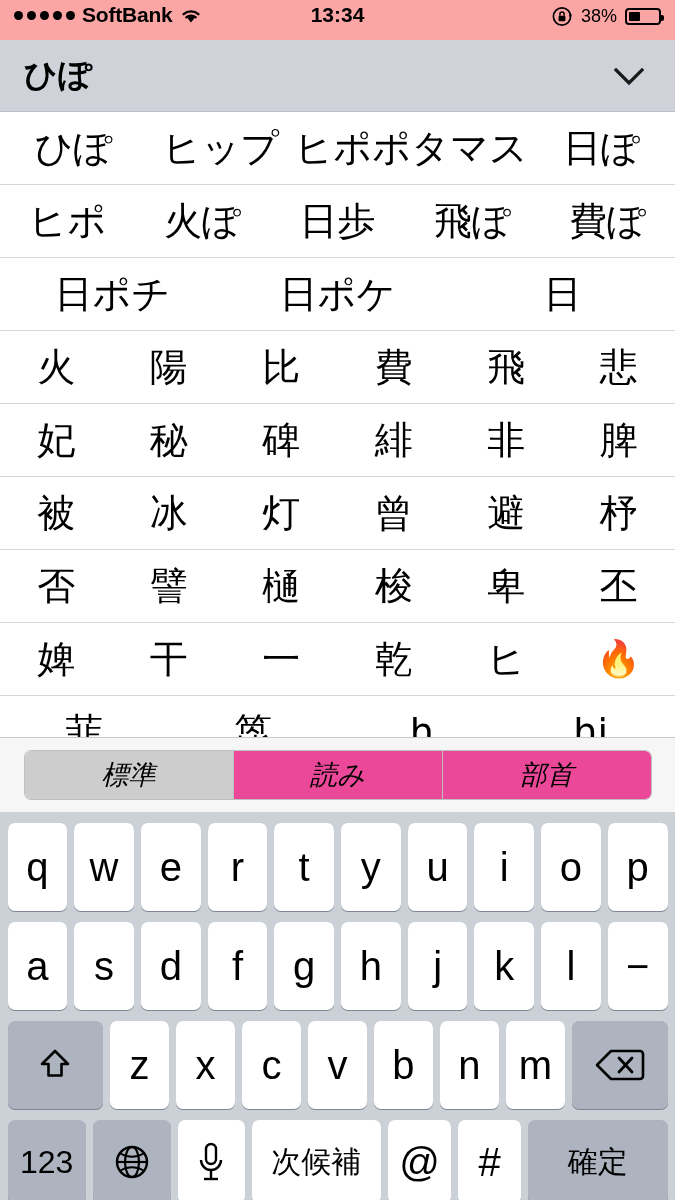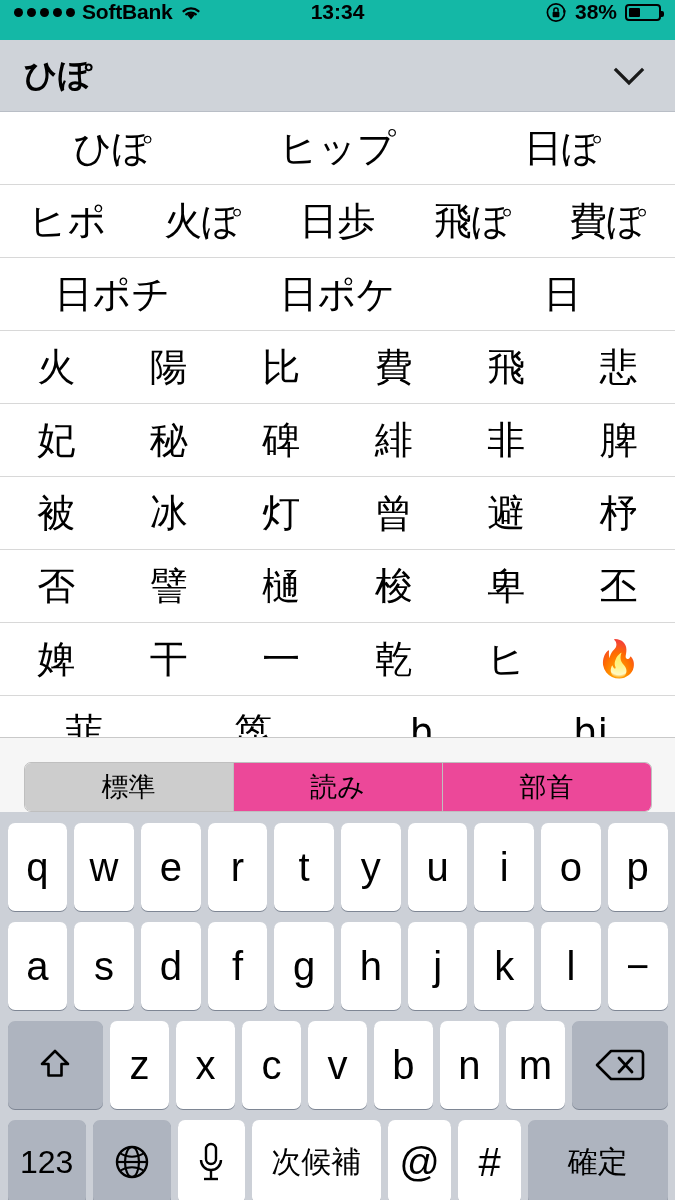--- a/index.html
+++ b/index.html
@@ -7,40 +7,40 @@
     width:675px; height:1200px;
     background:#ffffff;
     font-family:"Liberation Sans","DejaVu Sans",sans-serif;
     overflow:hidden;
   }
   #phone { position:relative; width:675px; height:1200px; background:#ffffff; }
 
   
   .statusbar {
     height:40px; width:100%;
-    display:flex; align-items:flex-start;
-    background:#14b8a6; color:#000;
-    padding:0 14px;
+    display:flex; align-items:flex-end;
+    background:#fca5a5; color:#000;
+    padding:13px 14px;
     position:relative;
   }
   .sb-left { display:flex; align-items:center; gap:7px; }
   .dots { display:flex; gap:4px; align-items:center; }
   .dot { width:9px; height:9px; border-radius:50%; background:#000; display:block; }
   .carrier { font-size:21px; font-weight:600; letter-spacing:-0.2px; }
   .wifi { width:22px; height:17px; position:relative; display:inline-block; }
   .wifi svg { display:block; }
   .sb-center {
     position:absolute; left:0; right:0; text-align:center;
     font-size:21px; font-weight:700; letter-spacing:0px; pointer-events:none;
   }
   .sb-right {
     margin-left:auto; display:flex; align-items:center; gap:8px; z-index:2;
   }
   .rotlock { width:21px; height:21px; }
-  .batt-pct { font-size:21px; font-weight:700; }
+  .batt-pct { font-size:18px; font-weight:400; }
   .batt {
     width:36px; height:17px; border:2px solid #000; border-radius:4px;
     position:relative; display:flex; align-items:center; padding:2px;
   }
   .batt::after{
     content:""; position:absolute; right:-5px; top:5px;
     width:3px; height:6px; background:#000; border-radius:0 2px 2px 0;
   }
   .batt-fill { height:100%; background:#000; border-radius:1px; }
 
@@ -70,22 +70,23 @@
     font-size:38px; color:#000; white-space:nowrap;
     font-family:"DejaVu Sans","Liberation Sans",sans-serif;
     height:100%;
   }
   .cand-cell.emoji { font-size:36px; }
   .row-partial .cand-cell { font-size:38px; }
 
   
   .seg-bar {
     height:75px; background:#f6f6f6;
-    display:flex; align-items:flex-end; justify-content:center;
+    display:flex; align-items:center; justify-content:center;
     border-top:1px solid #c9c9c9;
+    font-style:italic;
   }
   .segmented {
     display:flex; width:628px; height:50px;
     border:1px solid #bfbfbf; border-radius:7px; overflow:hidden;
     background:#fff;
   }
   .seg {
     flex:1 1 0; display:flex; align-items:center; justify-content:center;
     font-size:27px; color:#000; background:#ec4899;
     border-right:1px solid #bfbfbf;
@@ -186,20 +187,21 @@
       <svg width="44" height="28" viewBox="0 0 44 28">
         <path d="M9 8 L22 21 L35 8" fill="none" stroke="#1a1a1a" stroke-width="3.2" stroke-linecap="square"></path>
       </svg>
     </span>
   </div>
 
   <div class="cand-area" id="cand-area">
       <div class="cand-row">
         <div class="cand-cell">ひぽ</div>
         <div class="cand-cell">ヒップ</div>
+        <div class="cand-cell">ヒポポタマス</div>
         <div class="cand-cell">日ぽ</div>
       </div>
       <div class="cand-row">
         <div class="cand-cell">ヒポ</div>
         <div class="cand-cell">火ぽ</div>
         <div class="cand-cell">日歩</div>
         <div class="cand-cell">飛ぽ</div>
         <div class="cand-cell">費ぽ</div>
       </div>
       <div class="cand-row">

